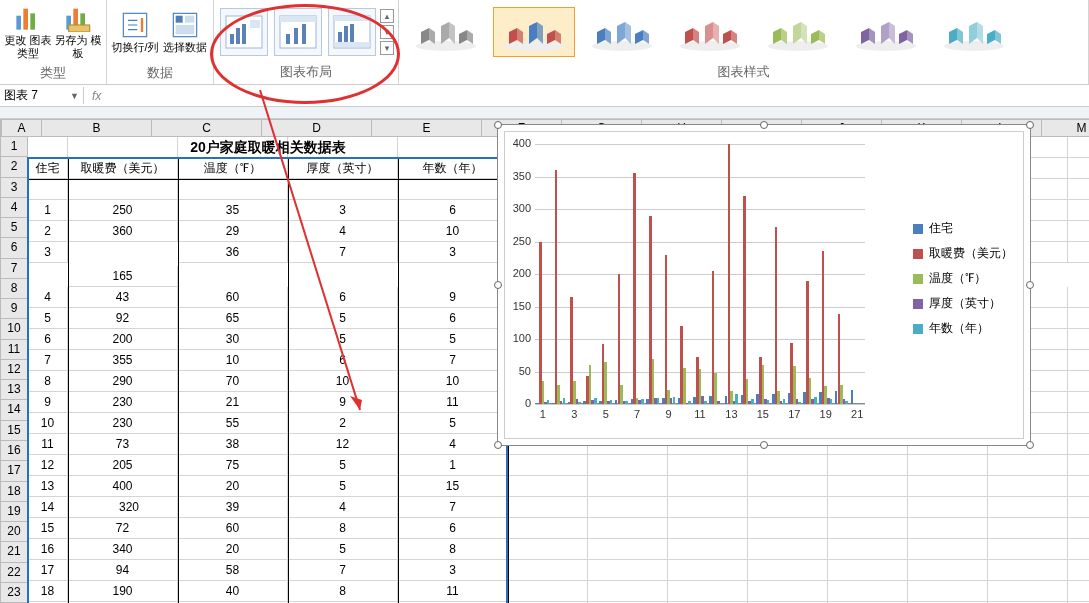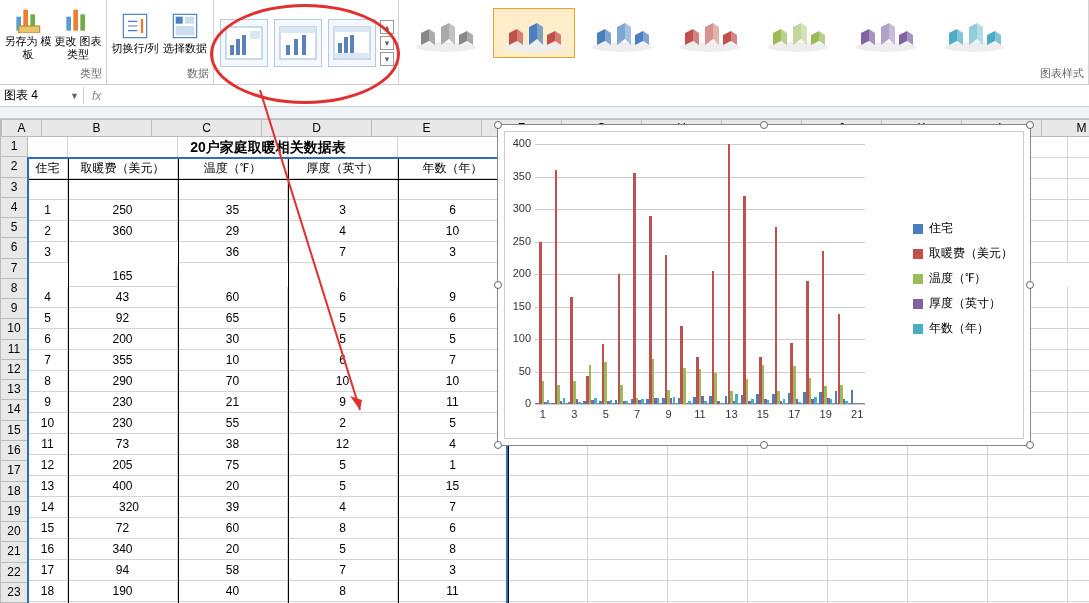--- a/index.html
+++ b/index.html
@@ -2,21 +2,21 @@
 <html><head>
 <meta charset="utf-8">
 <style>
 * { box-sizing: border-box; margin: 0; padding: 0; font-family: "Microsoft YaHei", SimSun, Arial, sans-serif; }
 body { background: #fff; width: 1089px; height: 603px; overflow: hidden; position: relative; }
 
 
 .ribbon { display: flex; height: 85px; background: #fff; border-bottom: 1px solid #ccc; }
 .ribbon-group { border-right: 1px solid #d4d4d4; display: flex; flex-direction: column; padding: 2px 4px 0; }
 .ribbon-group .items { display: flex; align-items: center; flex: 1; gap: 2px; }
-.ribbon-group .label { font-size: 11px; color: #666; text-align: right; padding: 2px 0 3px; }
+.ribbon-group .label { font-size: 13px; color: #666; text-align: center; padding: 2px 0 3px; }
 .big-btn { display: flex; flex-direction: column; align-items: center; justify-content: center; width: 48px; height: 60px; cursor: pointer; font-size: 11px; line-height: 13px; text-align: center; }
 .big-btn .ic { width: 28px; height: 28px; margin-bottom: 2px; }
 .layout-opt { width: 48px; height: 48px; border: 1px solid #b5c9e1; background: #f4f8fd; margin: 2px; cursor: pointer; display: flex; align-items: center; justify-content: center; }
 .layout-opt svg { display:block; }
 .layout-scroll { display:flex; flex-direction:column; justify-content:center; gap:2px; }
 .layout-scroll div { width:14px; height:14px; border:1px solid #999; font-size:9px; text-align:center; line-height:12px; cursor:pointer; color:#666; }
 .style-opt { width: 82px; height: 50px; border: 1px solid transparent; margin: 2px; cursor: pointer; display:flex; align-items:center; justify-content:center; }
 .style-opt.sel { border: 1px solid #f0a030; background:#fdeec9; }
 
 
@@ -67,33 +67,33 @@
 <body>
 
 <div class="ribbon">
   <div class="ribbon-group">
     <div class="items">
       <div class="big-btn">
         <svg class="ic" viewBox="0 0 24 24">
             <rect x="2" y="10" width="4" height="12" fill="#5b9bd5"></rect>
             <rect x="8" y="4" width="4" height="18" fill="#ed7d31"></rect>
             <rect x="14" y="8" width="4" height="14" fill="#70ad47"></rect>
-            <rect x="4" y="18" width="18" height="6" fill="#e8c56a" stroke="#b89030"></rect>
-          </svg>
-        <span>另存为
-模板</span>
+          </svg>
+        <span>更改
+图表类型</span>
       </div>
       <div class="big-btn">
         <svg class="ic" viewBox="0 0 24 24">
             <rect x="2" y="10" width="4" height="12" fill="#5b9bd5"></rect>
             <rect x="8" y="4" width="4" height="18" fill="#ed7d31"></rect>
             <rect x="14" y="8" width="4" height="14" fill="#70ad47"></rect>
-          </svg>
-        <span>更改
-图表类型</span>
+            <rect x="4" y="18" width="18" height="6" fill="#e8c56a" stroke="#b89030"></rect>
+          </svg>
+        <span>另存为
+模板</span>
       </div>
     </div>
     <div class="label">类型</div>
   </div>
 
   <div class="ribbon-group">
     <div class="items">
       <div class="big-btn">
         <svg class="ic" viewBox="0 0 24 24">
             <rect x="2" y="2" width="20" height="20" fill="none" stroke="#4a7fbf"></rect>
@@ -144,20 +144,21 @@
             <rect x="18" y="10" width="4" height="18" fill="#5b82b8"></rect>
             <rect x="2" y="28" width="36" height="5" fill="#dbe6f3"></rect>
           </svg>
         </div>
       <div class="layout-scroll">
         <div>▴</div>
         <div>▾</div>
         <div>▾</div>
       </div>
     </div>
+    <div class="label">图表布局</div>
   </div>
 
   <div class="ribbon-group" style="flex:1">
     <div class="items" id="style-items">
         <div class="style-opt">
           <svg width="70" height="40">
             <ellipse cx="35" cy="34" rx="30" ry="5" fill="#eee"></ellipse>
             <path d="M10 32 L10 20 L18 16 L18 28 Z" fill="#888"></path>
             <path d="M18 28 L18 16 L24 20 L24 32 Z" fill="#888" opacity="0.7"></path>
             <path d="M30 32 L30 14 L38 10 L38 26 Z" fill="#aaa"></path>
@@ -238,21 +239,21 @@
 </div>
 
 <div class="anno-ellipse"></div>
 <svg class="anno-arrow" width="130" height="340">
   <line x1="10" y1="0" x2="110" y2="320" stroke="#e03030" stroke-width="2"></line>
   <polygon points="110,320 100,306 112,310" fill="#e03030"></polygon>
 </svg>
 
 <div class="fbar">
   <div class="namebox">
-    <span>图表 4</span>
+    <span>图表 7</span>
     <span class="dd">▼</span>
   </div>
   <div class="fx-btns">
     <span style="font-style:italic">fx</span>
   </div>
   <div class="fx-input"></div>
 </div>
 
 <div style="height:12px;background:#eef3f8;border-bottom:1px solid #ccc"></div>
 

